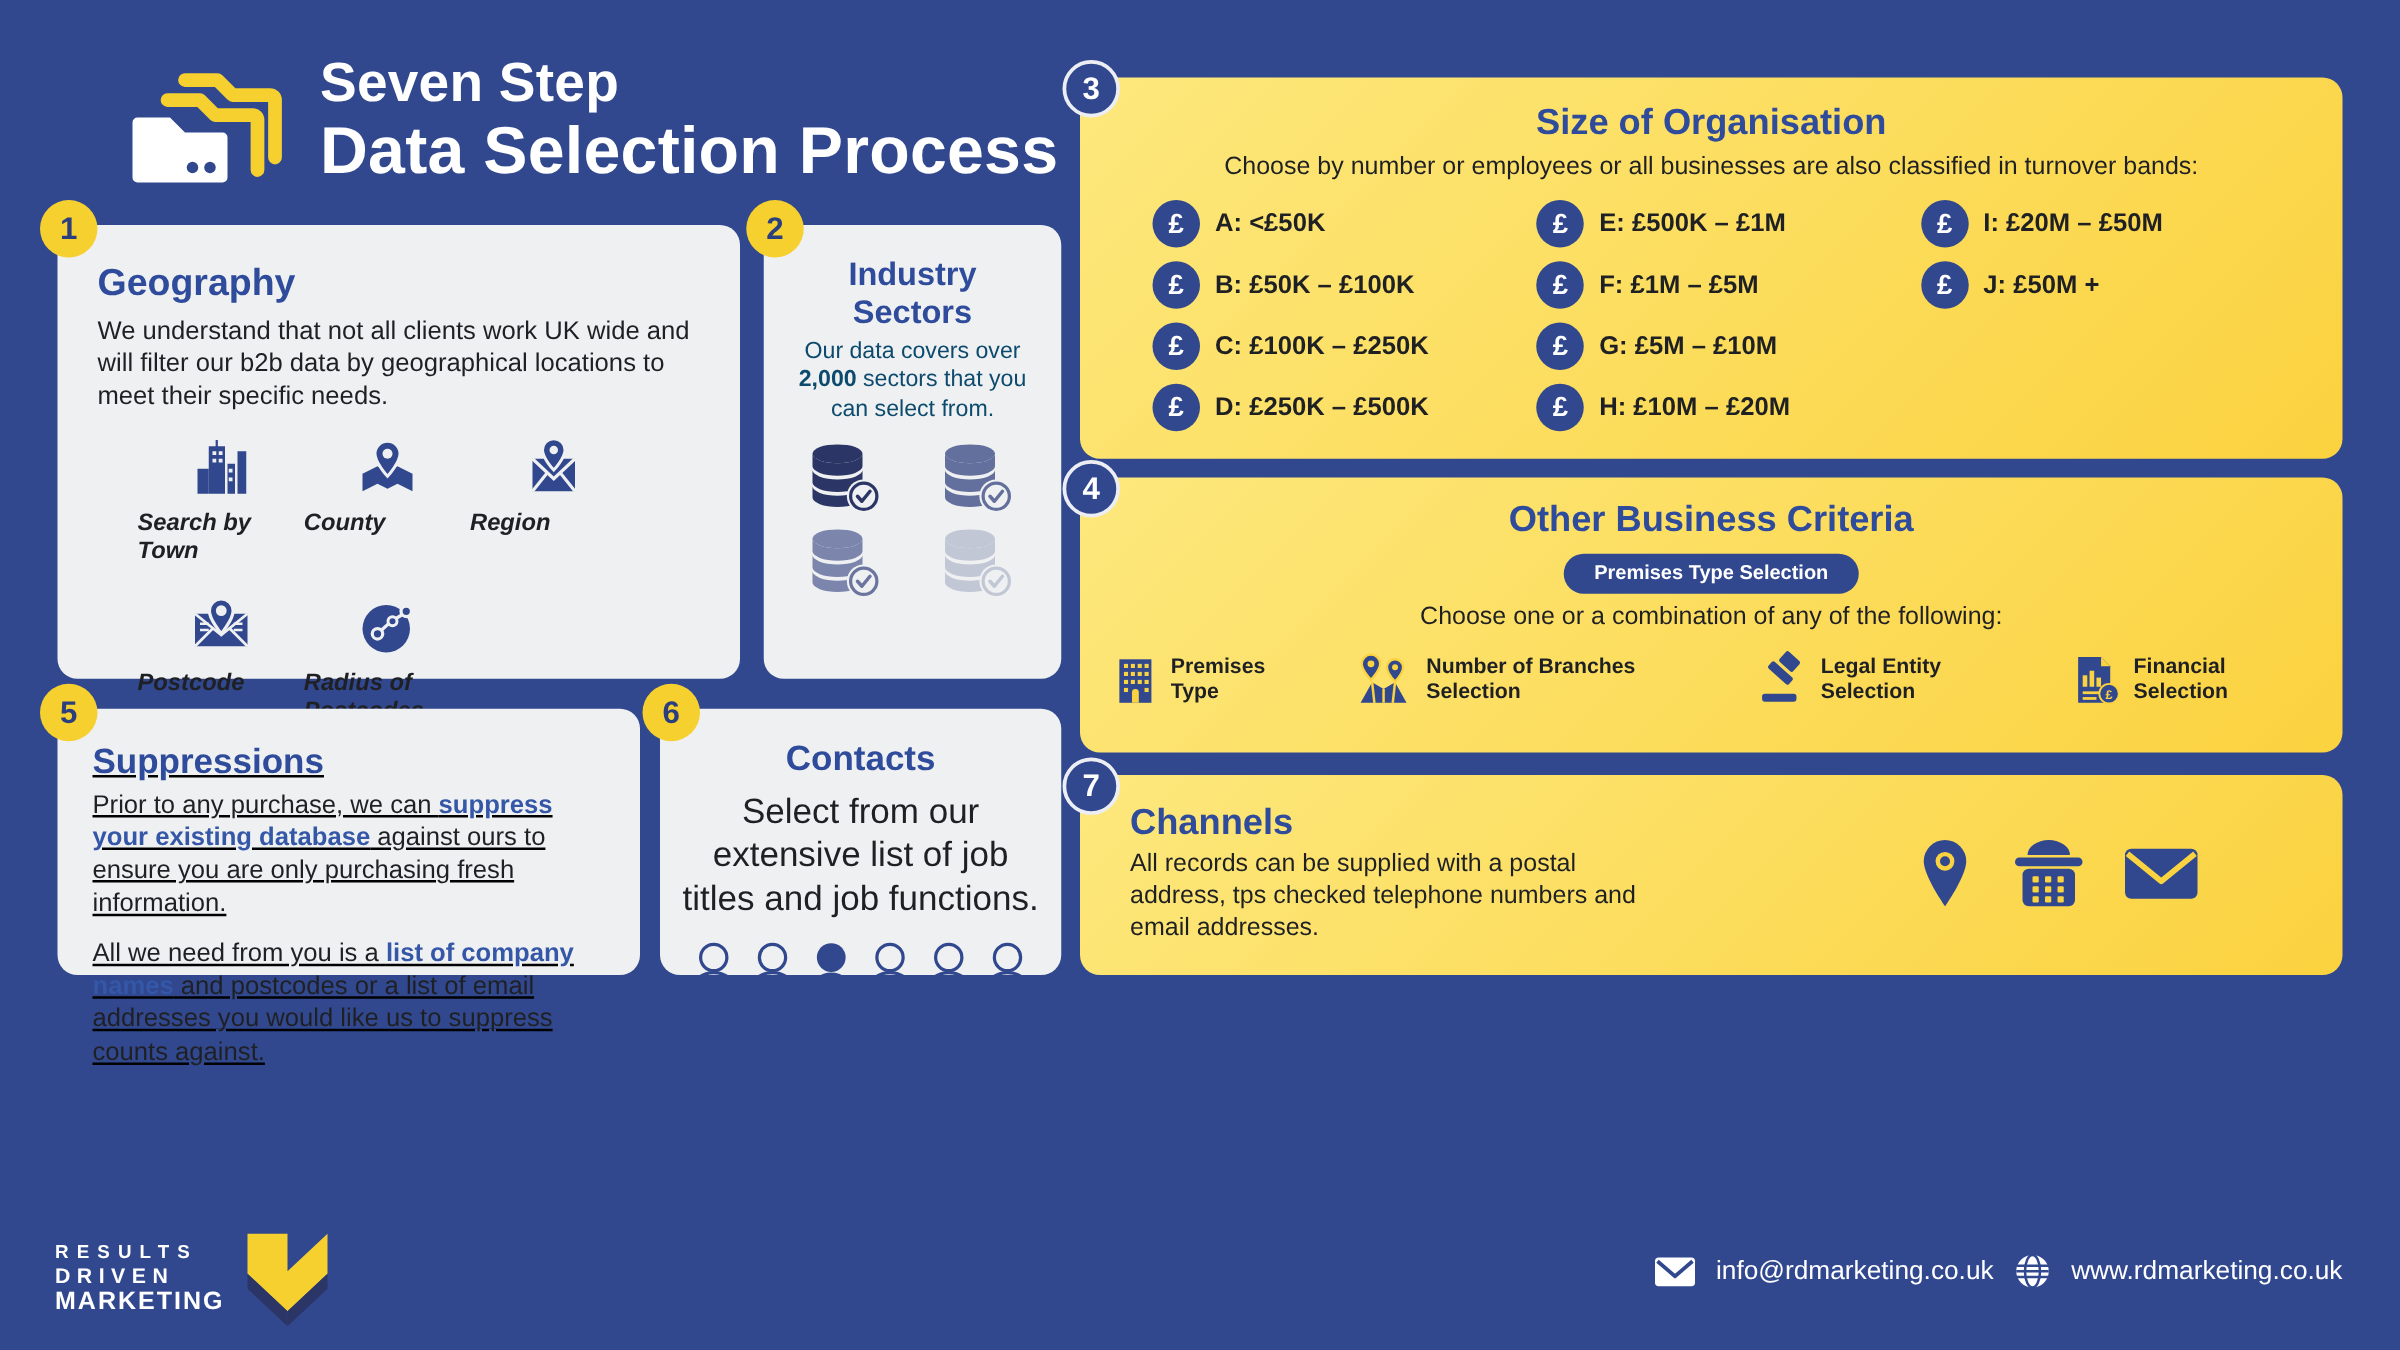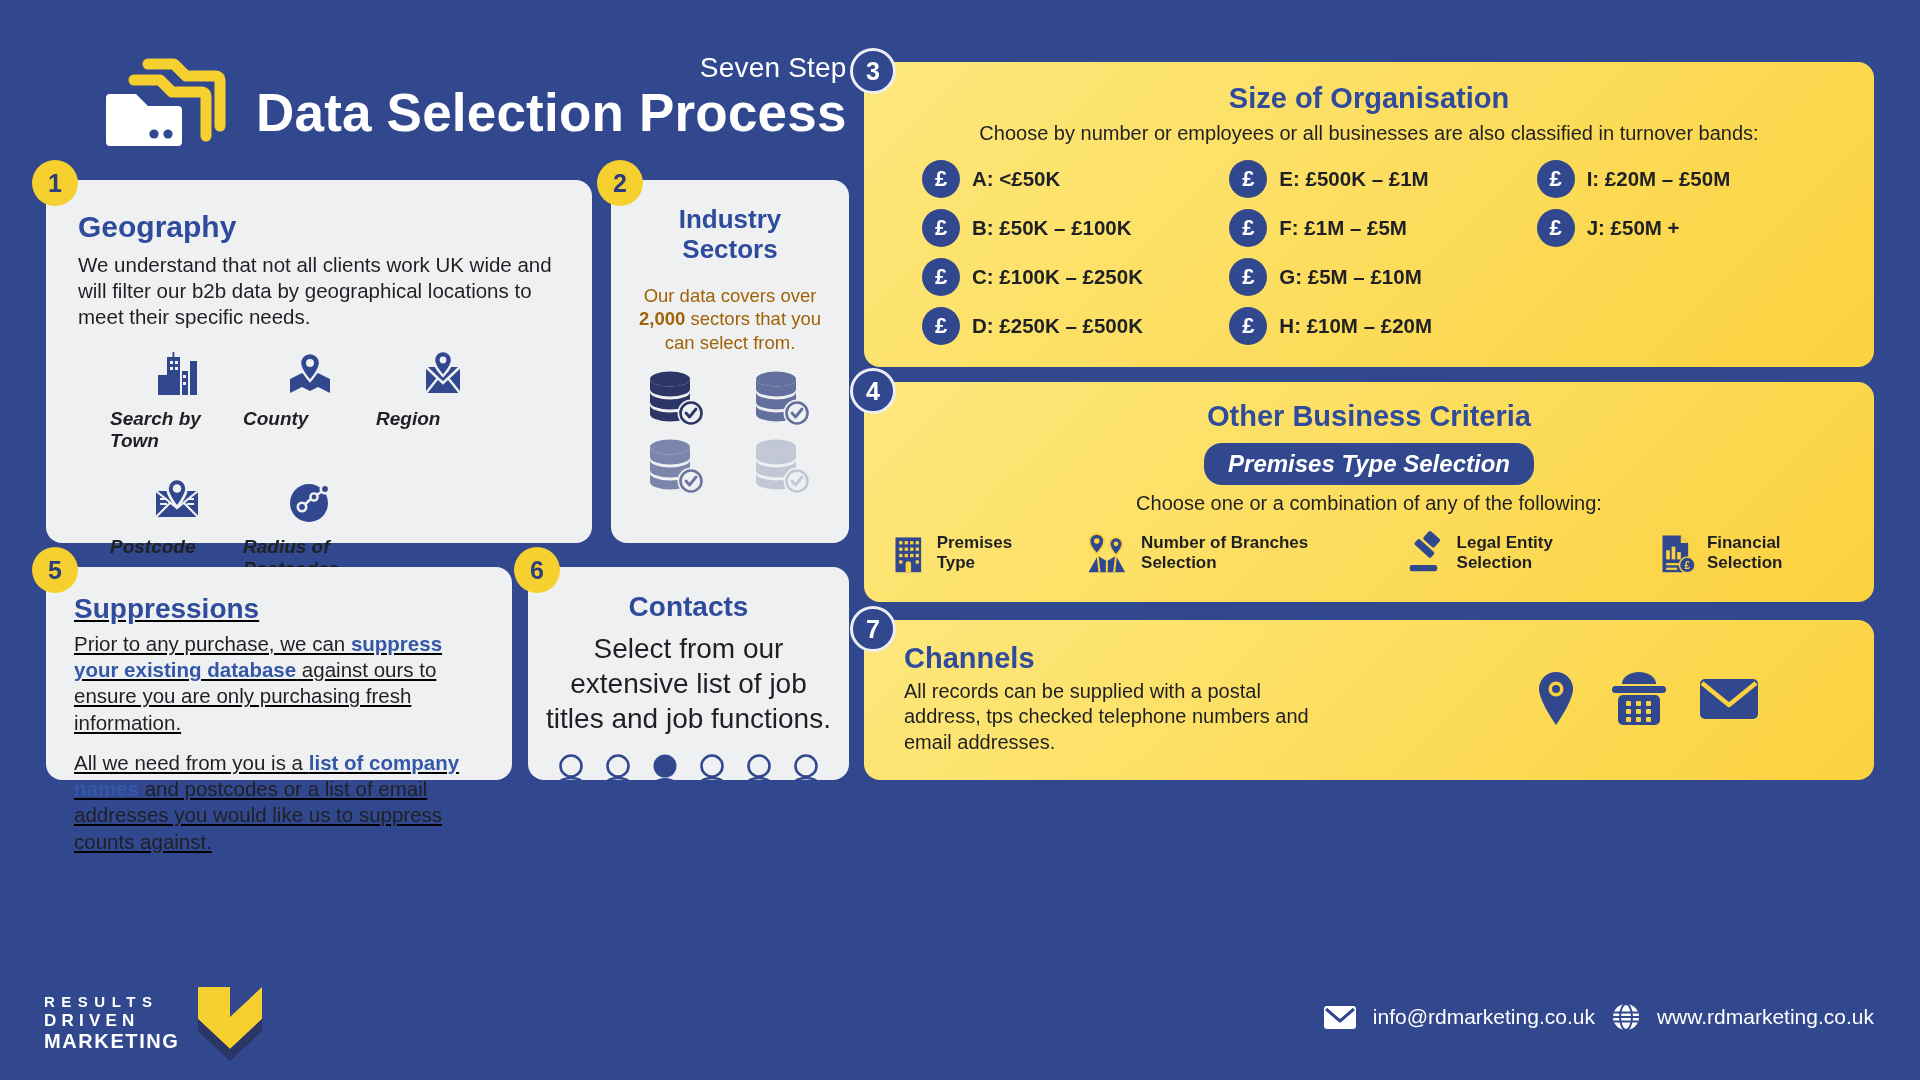--- a/index.html
+++ b/index.html
@@ -8,21 +8,21 @@
     background: #31488f;
     font-family: "Liberation Sans", sans-serif;
     overflow: hidden;
   }
   .page { position: relative; width: 1920px; height: 1080px; background: #31488f; }
 
   
   .header { position: absolute; left: 104px; top: 42px; display: flex; align-items: center; gap: 28px; }
   .folder-icon { width: 124px; height: 110px; flex: none; }
   .title-block { color: #ffffff; }
-  .title-line1 { font-size: 28px; font-weight: 400; letter-spacing: .2px; line-height: 1.05; text-align: right; }
+  .title-line1 { font-size: 44px; font-weight: 700; letter-spacing: .2px; line-height: 1.05; }
   .title-line2 { font-size: 53px; font-weight: 800; letter-spacing: .2px; line-height: 1.08; margin-top: 2px; }
 
   
   .card { position: absolute; border-radius: 16px; }
   .card-light { background: #eff0f1; }
   .card-yellow { background: linear-gradient(135deg,#fde87d 0%,#fbd23f 100%); }
 
   .badge {
     position: absolute; width: 46px; height: 46px; border-radius: 50%;
     display: flex; align-items: center; justify-content: center;
@@ -41,41 +41,41 @@
   #card1 h2 { font-size: 30px; margin-bottom: 8px; }
   .geo-grid { display: flex; flex-wrap: wrap; margin-top: 14px; padding-left: 32px; }
   .geo-item { width: 133px; text-align: left; margin-bottom: 4px; font-style: italic; }
   .geo-ico { height: 54px; display: flex; align-items: flex-end; justify-content: center; }
   .geo-label { font-size: 19px; font-weight: 600; color: #1f2024; margin-top: 9px; line-height: 1.15; }
 
   
   #card2 { left: 611px; top: 180px; width: 238px; height: 363px; }
   #card2 .inner { padding: 24px 18px 0; text-align: center; }
   #card2 h2 { font-size: 26px; line-height: 1.16; }
-  .sectors-text { color: #a16207; font-size: 18.5px; line-height: 1.25; margin-top: 20px; font-weight: 500; }
+  .sectors-text { color: #0c4a6e; font-size: 18.5px; line-height: 1.25; margin-top: 4px; font-weight: 500; }
   .sectors-text b { font-weight: 800; }
   .db-grid { display: grid; grid-template-columns: repeat(2, 1fr); gap: 6px 10px; margin-top: 14px; justify-items: center; }
 
   
   #card3 { left: 864px; top: 62px; width: 1010px; height: 305px; }
   #card3 .inner { padding: 20px 30px 0; }
   #card3 h2 { font-size: 29px; text-align: center; }
   .sub-center { text-align: center; font-size: 20px; color: #1f2024; line-height: 1.25; margin-top: 6px; }
   .turnover-grid { display: grid; grid-template-columns: 1fr 1fr 1fr; margin-top: 14px; column-gap: 0; row-gap: 11px; padding-left: 28px; }
   .tv-item { display: flex; align-items: center; gap: 12px; }
   .pound { width: 38px; height: 38px; border-radius: 50%; background: #31488f; color: #fff;
            display: flex; align-items: center; justify-content: center; font-size: 22px; font-weight: 700; flex: none; }
   .tv-label { font-size: 20.5px; font-weight: 700; color: #1f2024; white-space: nowrap; }
 
   
   #card4 { left: 864px; top: 382px; width: 1010px; height: 220px; }
   #card4 .inner { padding: 18px 26px 0; }
   #card4 h2 { font-size: 29px; text-align: center; }
   .pill { display: block; width: fit-content; margin: 10px auto 0; background: #31488f; color: #fff;
-          font-size: 24px; font-weight: 700; padding: 7px 24px; border-radius: 18px; font-style: italic; }
+          font-size: 16px; font-weight: 700; padding: 7px 24px; border-radius: 18px; }
   .crit-row { display: flex; justify-content: center; gap: 38px; margin-top: 14px; }
   .crit-item { display: flex; align-items: center; gap: 10px; }
   .crit-label { font-size: 17px; font-weight: 600; color: #1f2024; line-height: 1.15; }
 
   
   #card5 { left: 46px; top: 567px; width: 466px; height: 213px; }
   #card5 .inner { padding: 26px 28px 0; text-decoration: underline; }
   #card5 h2 { font-size: 28px; margin-bottom: 6px; }
   #card5 p { margin-bottom: 14px; }
 

